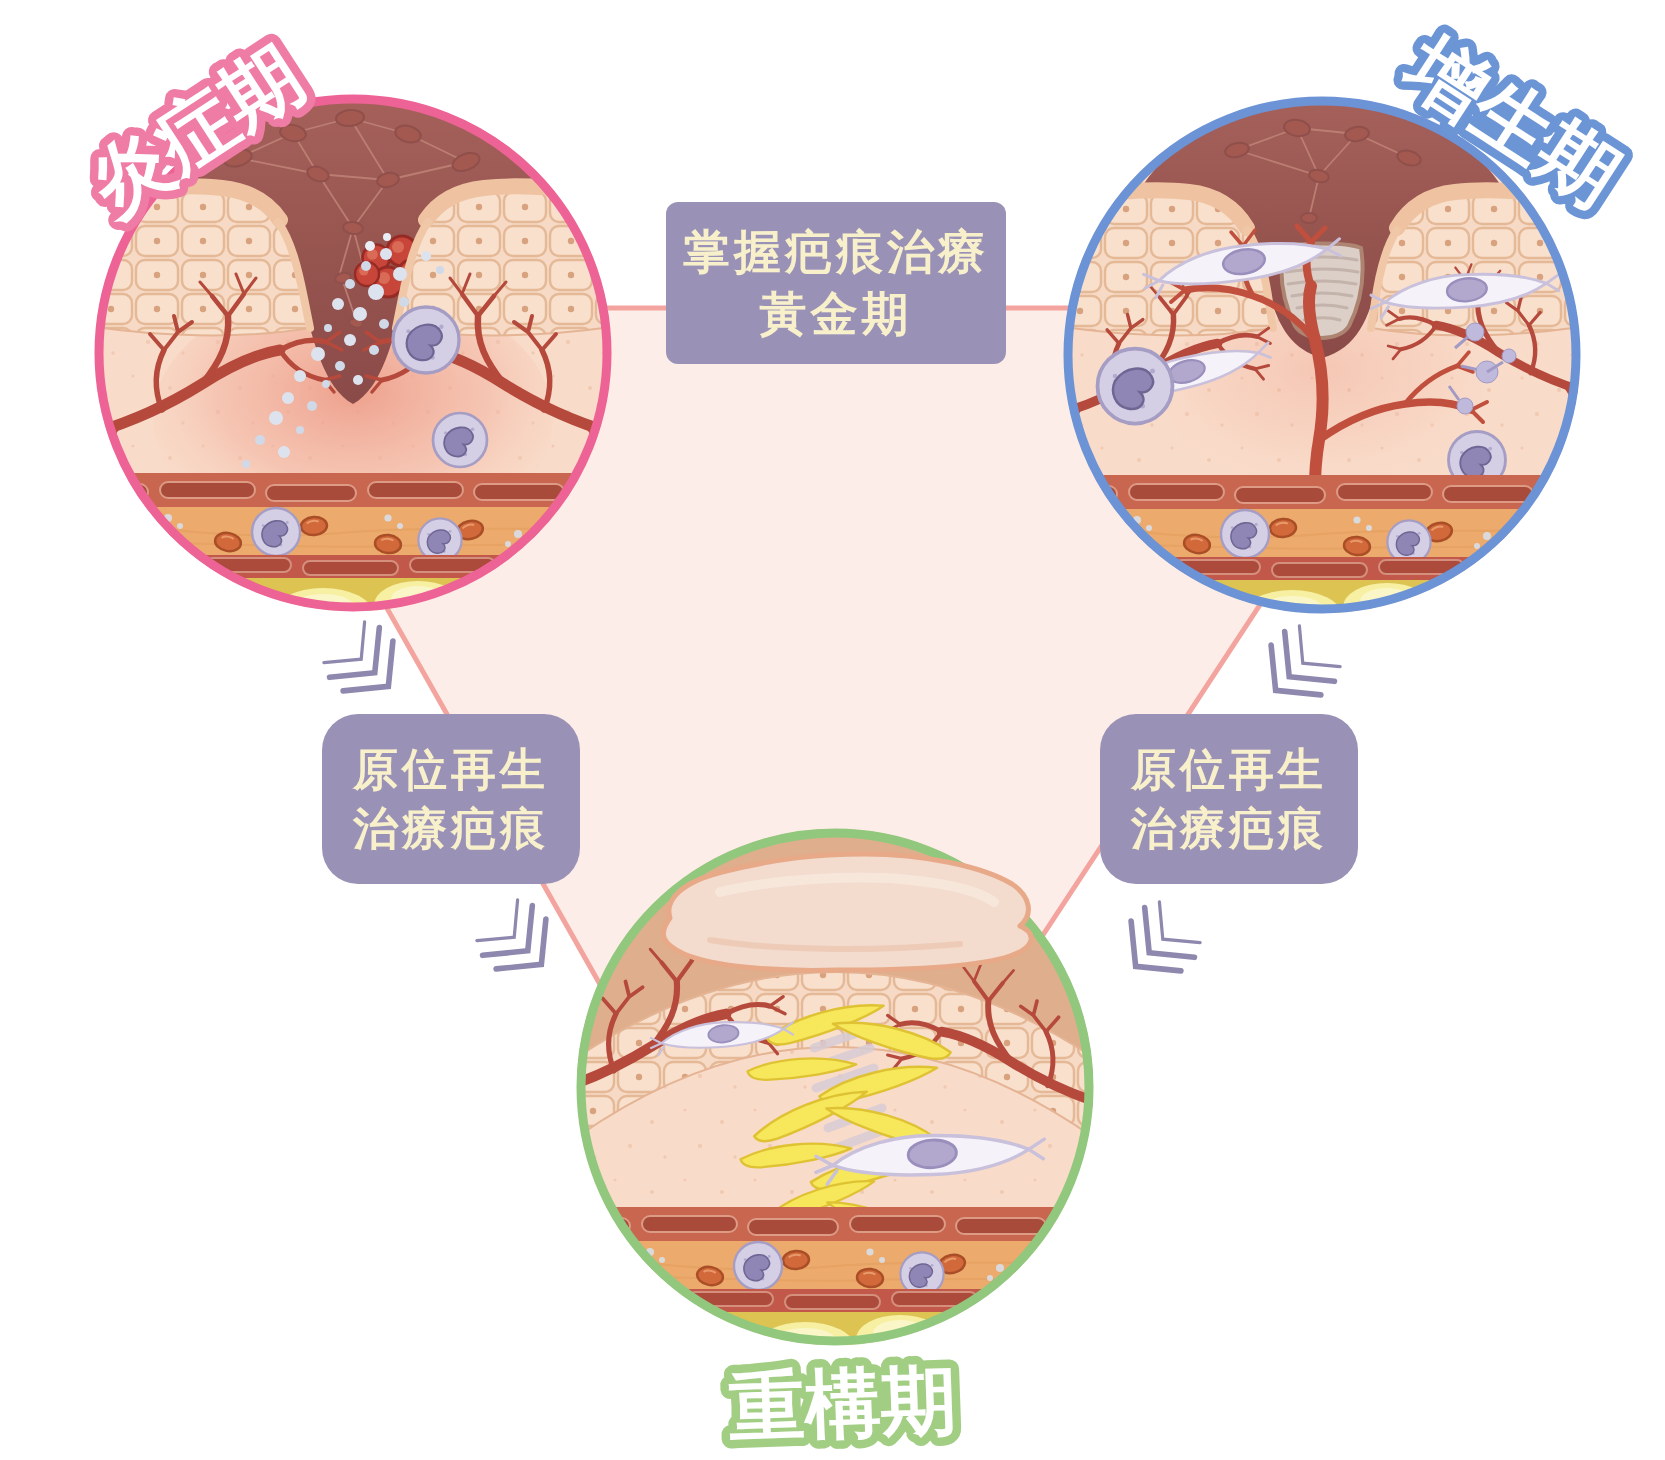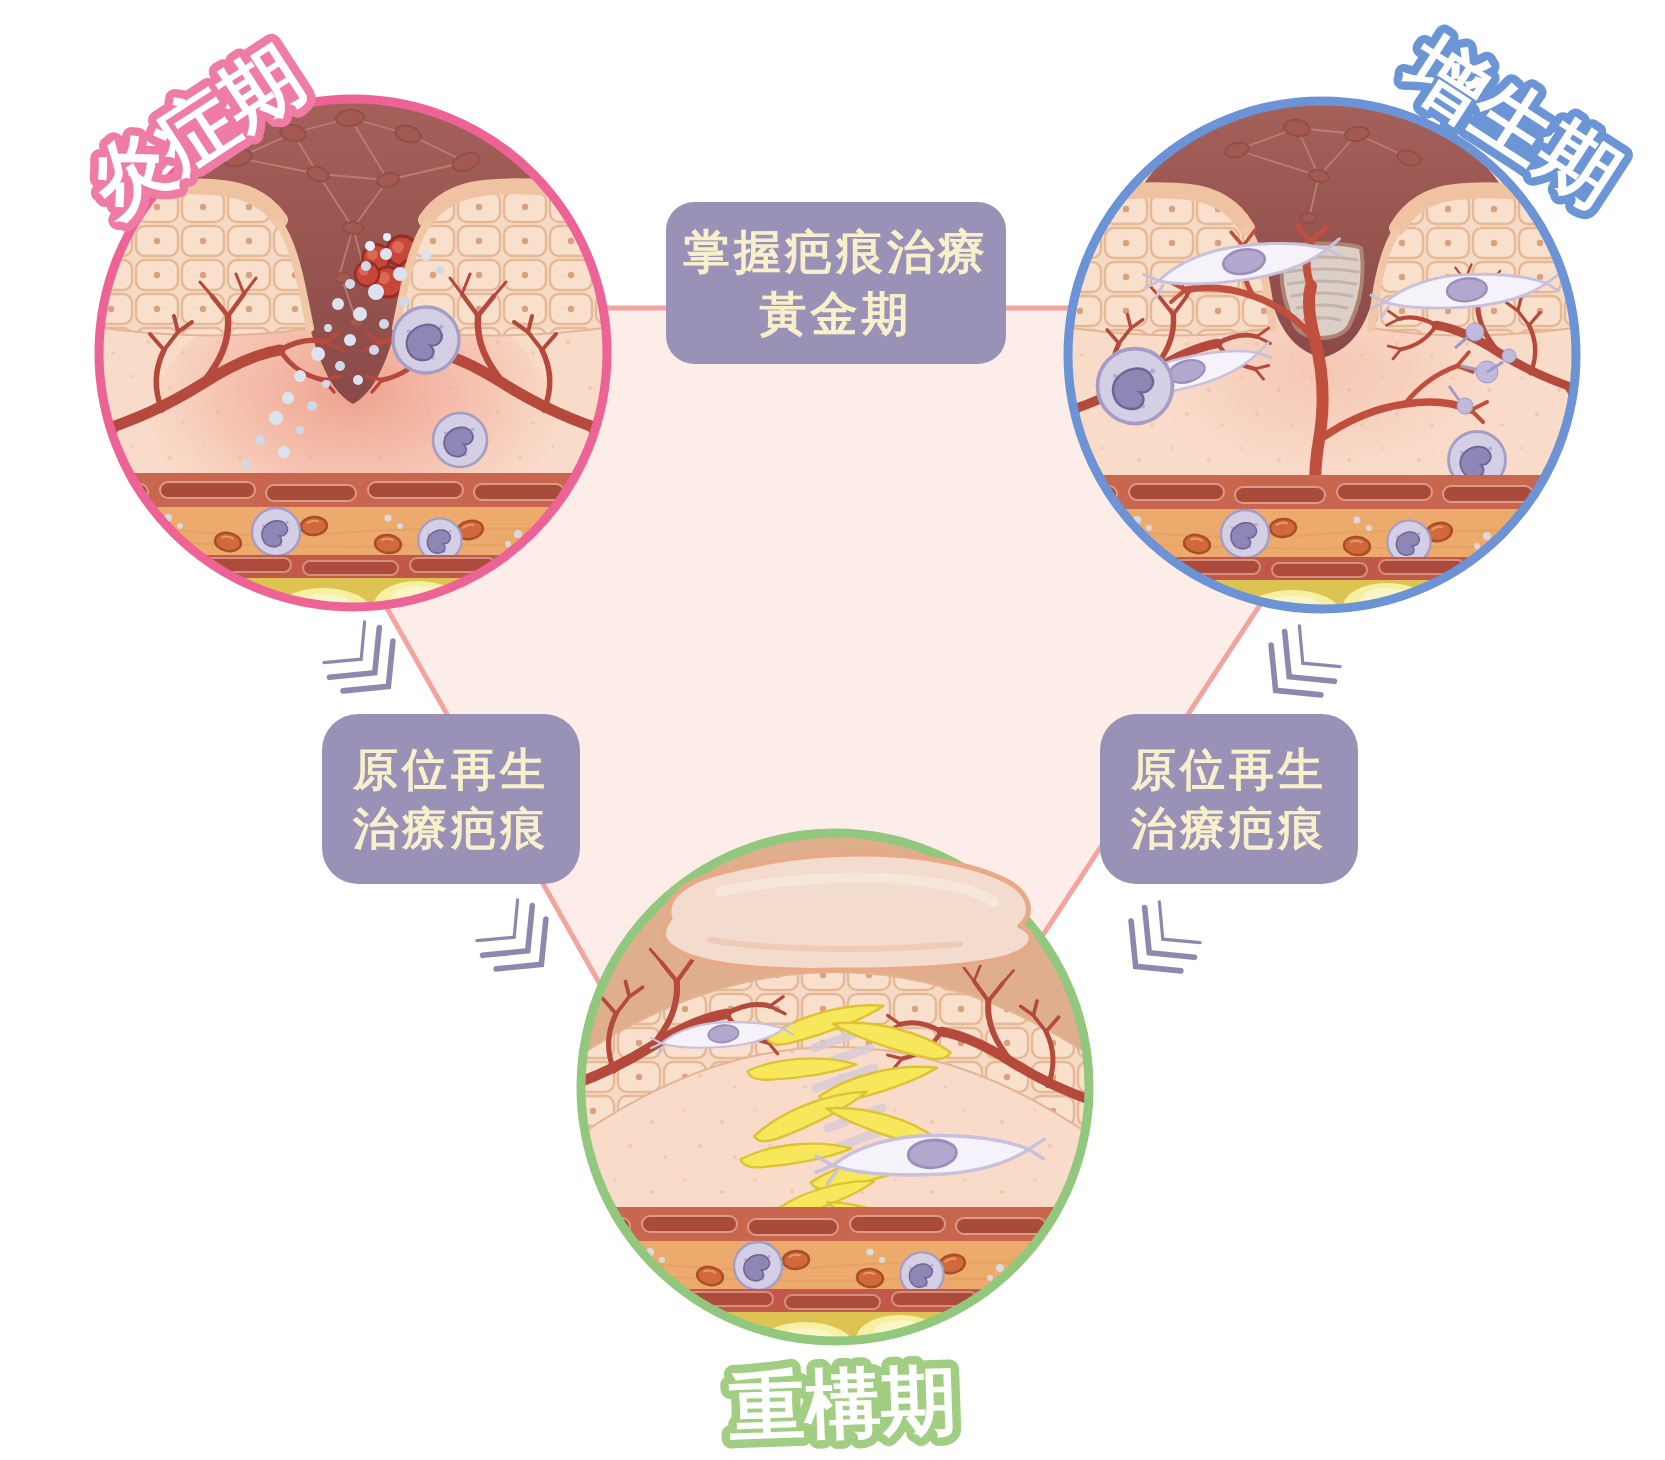--- a/index.html
+++ b/index.html
@@ -18,21 +18,21 @@
   .badge{
     position:absolute;
     background:#9A92B6;
     color:#F8F0CB;
     display:flex;flex-direction:column;align-items:center;justify-content:center;
     text-align:center;
     font-weight:600;
     letter-spacing:4px;
     line-height:1.32;
   }
-  .badge-center{left:666px;top:202px;width:340px;height:162px;border-radius:28px;font-size:47px;}
+  .badge-center{left:666px;top:202px;width:340px;height:162px;border-radius:12px;font-size:47px;}
   .badge-left{left:322px;top:714px;width:258px;height:170px;border-radius:36px;font-size:45px;}
   .badge-right{left:1100px;top:714px;width:258px;height:170px;border-radius:36px;font-size:45px;}
   .chevron{position:absolute;width:96px;height:96px;}
 </style>
 </head>
 <body>
 
 <div id="stage">
 
   <svg width="0" height="0" style="position:absolute" aria-hidden="true">

